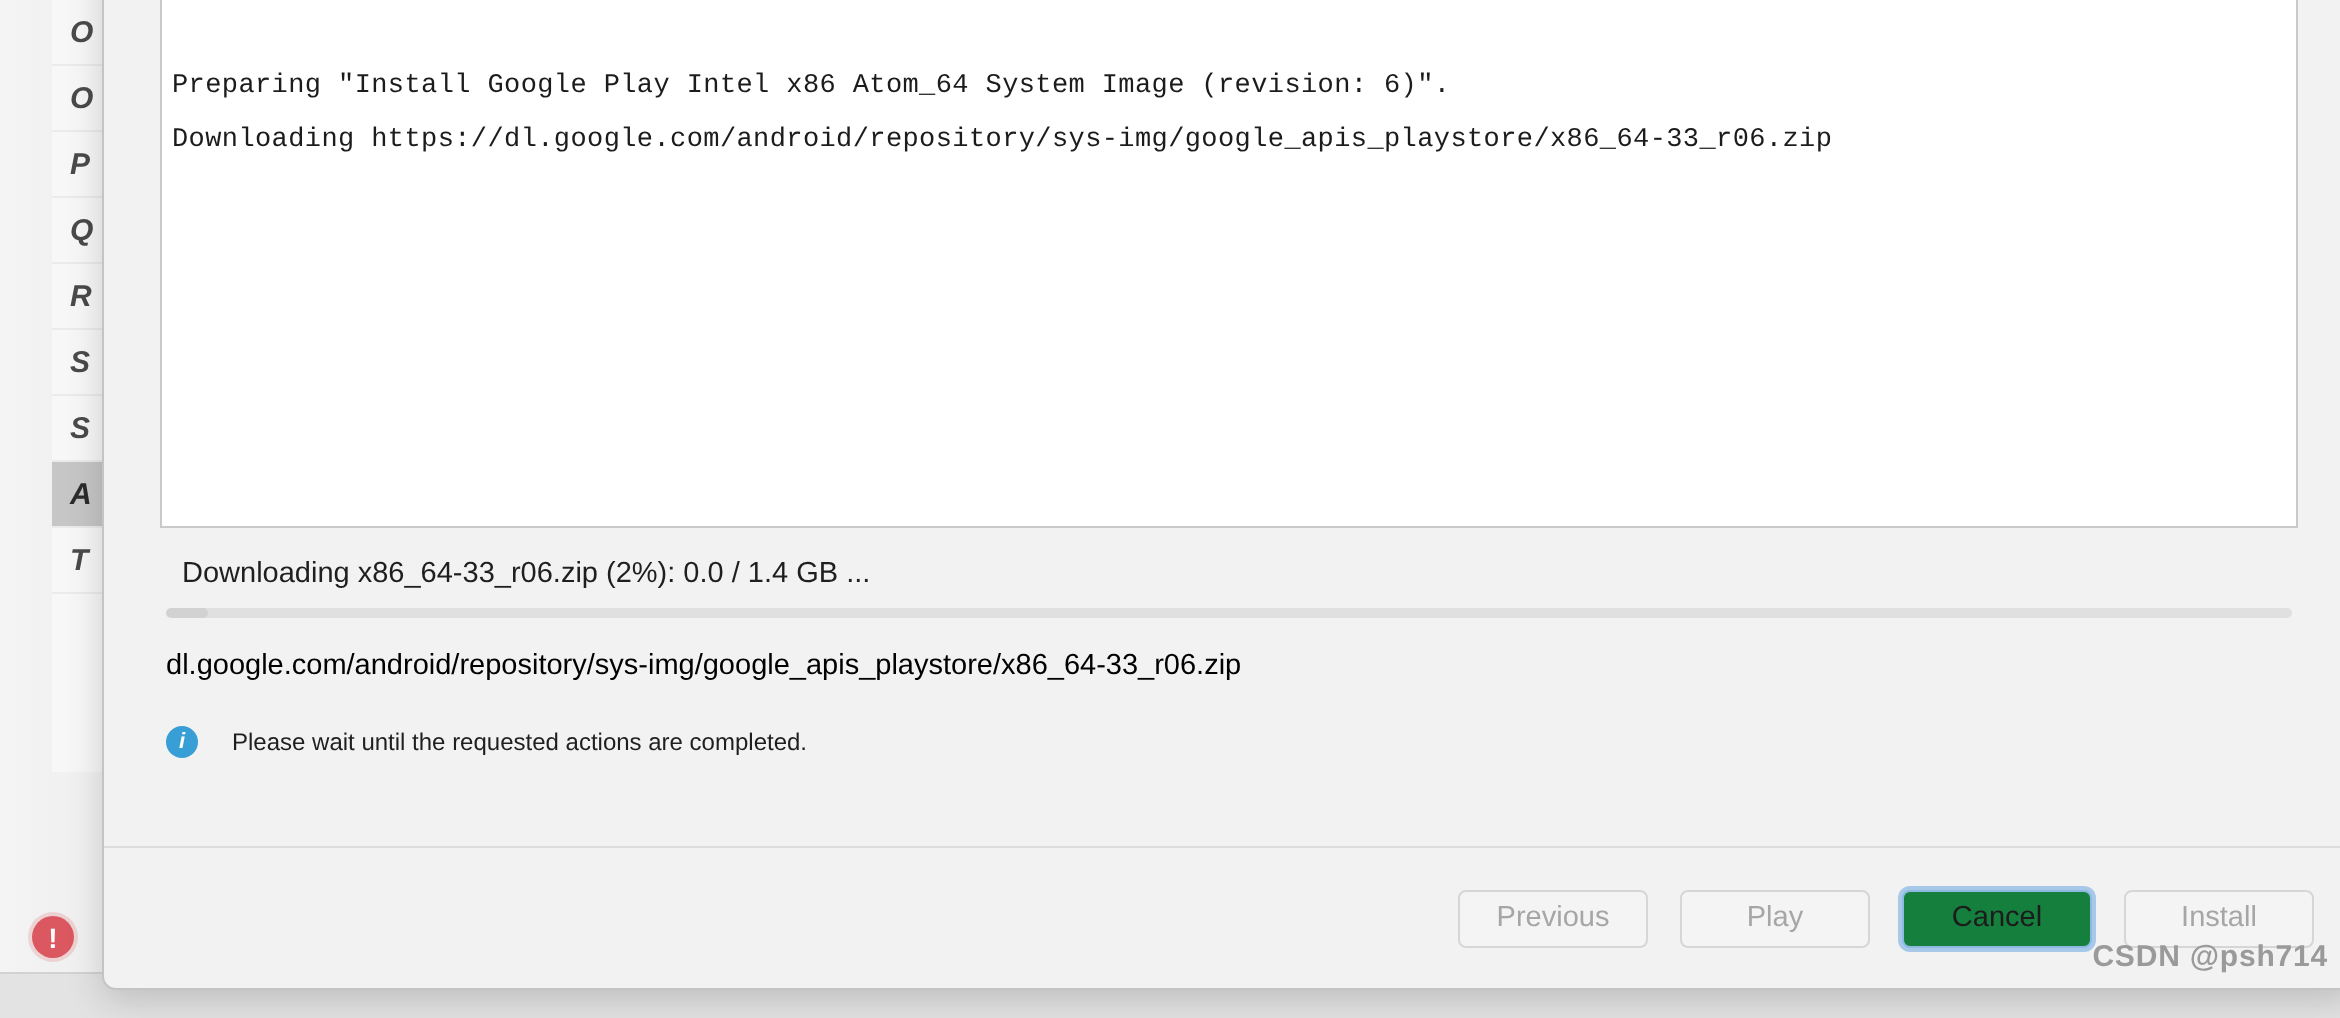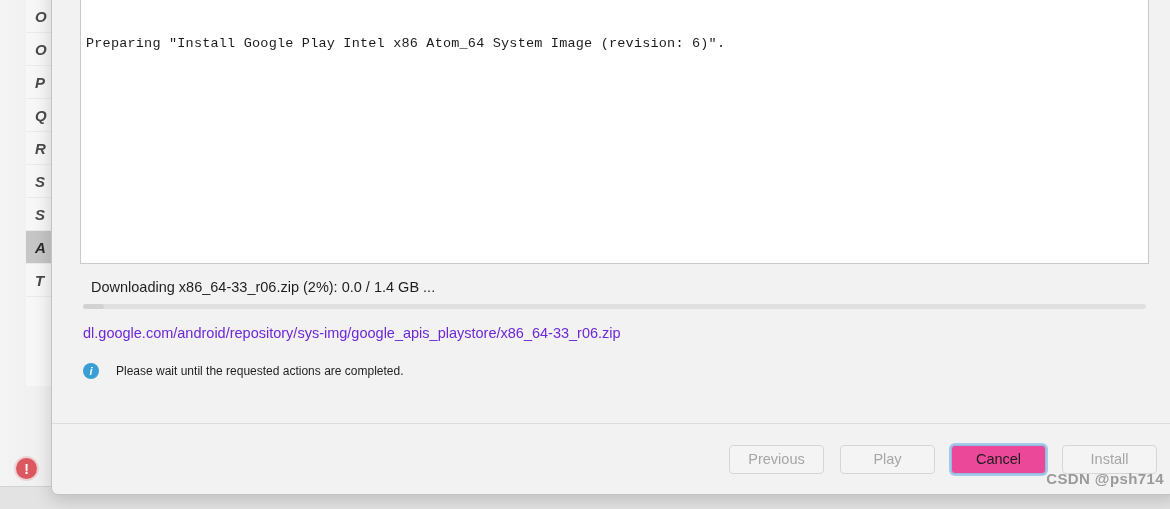--- a/index.html
+++ b/index.html
@@ -145,21 +145,21 @@
     border-radius: 3px;
     overflow: hidden;
   }
   #progress-fill {
     height: 100%;
     background: #d2d2d2;
     border-radius: 3px;
   }
   #progress-detail {
     font-size: 14.5px;
-    color: #6d28d9;
+    color: #000000;
     margin: 16px 0 4px 3px;
   }
   #notice-row {
     display: flex;
     align-items: center;
     margin: 22px 0 0 3px;
   }
   #info-icon {
     width: 16px;
     height: 16px;
@@ -208,21 +208,21 @@
     padding: 0 14px;
     box-sizing: border-box;
     user-select: none;
   }
   .dlg-button.disabled {
     color: #a6a6a6;
     background: #f4f4f4;
     border-color: #d6d6d6;
   }
   .dlg-button.default-focus {
-    background: #ec4899;
+    background: #15803d;
     border-color: #8fb9e0;
     color: #1c1c1c;
     box-shadow: 0 0 0 2px #a7c9e9;
   }
 
   
   #watermark {
     position: absolute;
     right: 6px;
     bottom: 22px;
@@ -254,20 +254,21 @@
 <div id="error-badge">
   <span>!</span>
 </div>
 
 <div id="install-dialog">
 
   <div id="dialog-body">
 
     <div id="console-output">
       <div class="console-line">Preparing "Install Google Play Intel x86 Atom_64 System Image (revision: 6)".</div>
+      <div class="console-line">Downloading https://dl.google.com/android/repository/sys-img/google_apis_playstore/x86_64-33_r06.zip</div>
     </div>
 
     <div id="status-line">Downloading x86_64-33_r06.zip (2%): 0.0 / 1.4 GB ...</div>
 
     <div id="progress-track">
       <div id="progress-fill" style="width: 2%;"></div>
     </div>
 
     <div id="progress-detail">dl.google.com/android/repository/sys-img/google_apis_playstore/x86_64-33_r06.zip</div>
 

